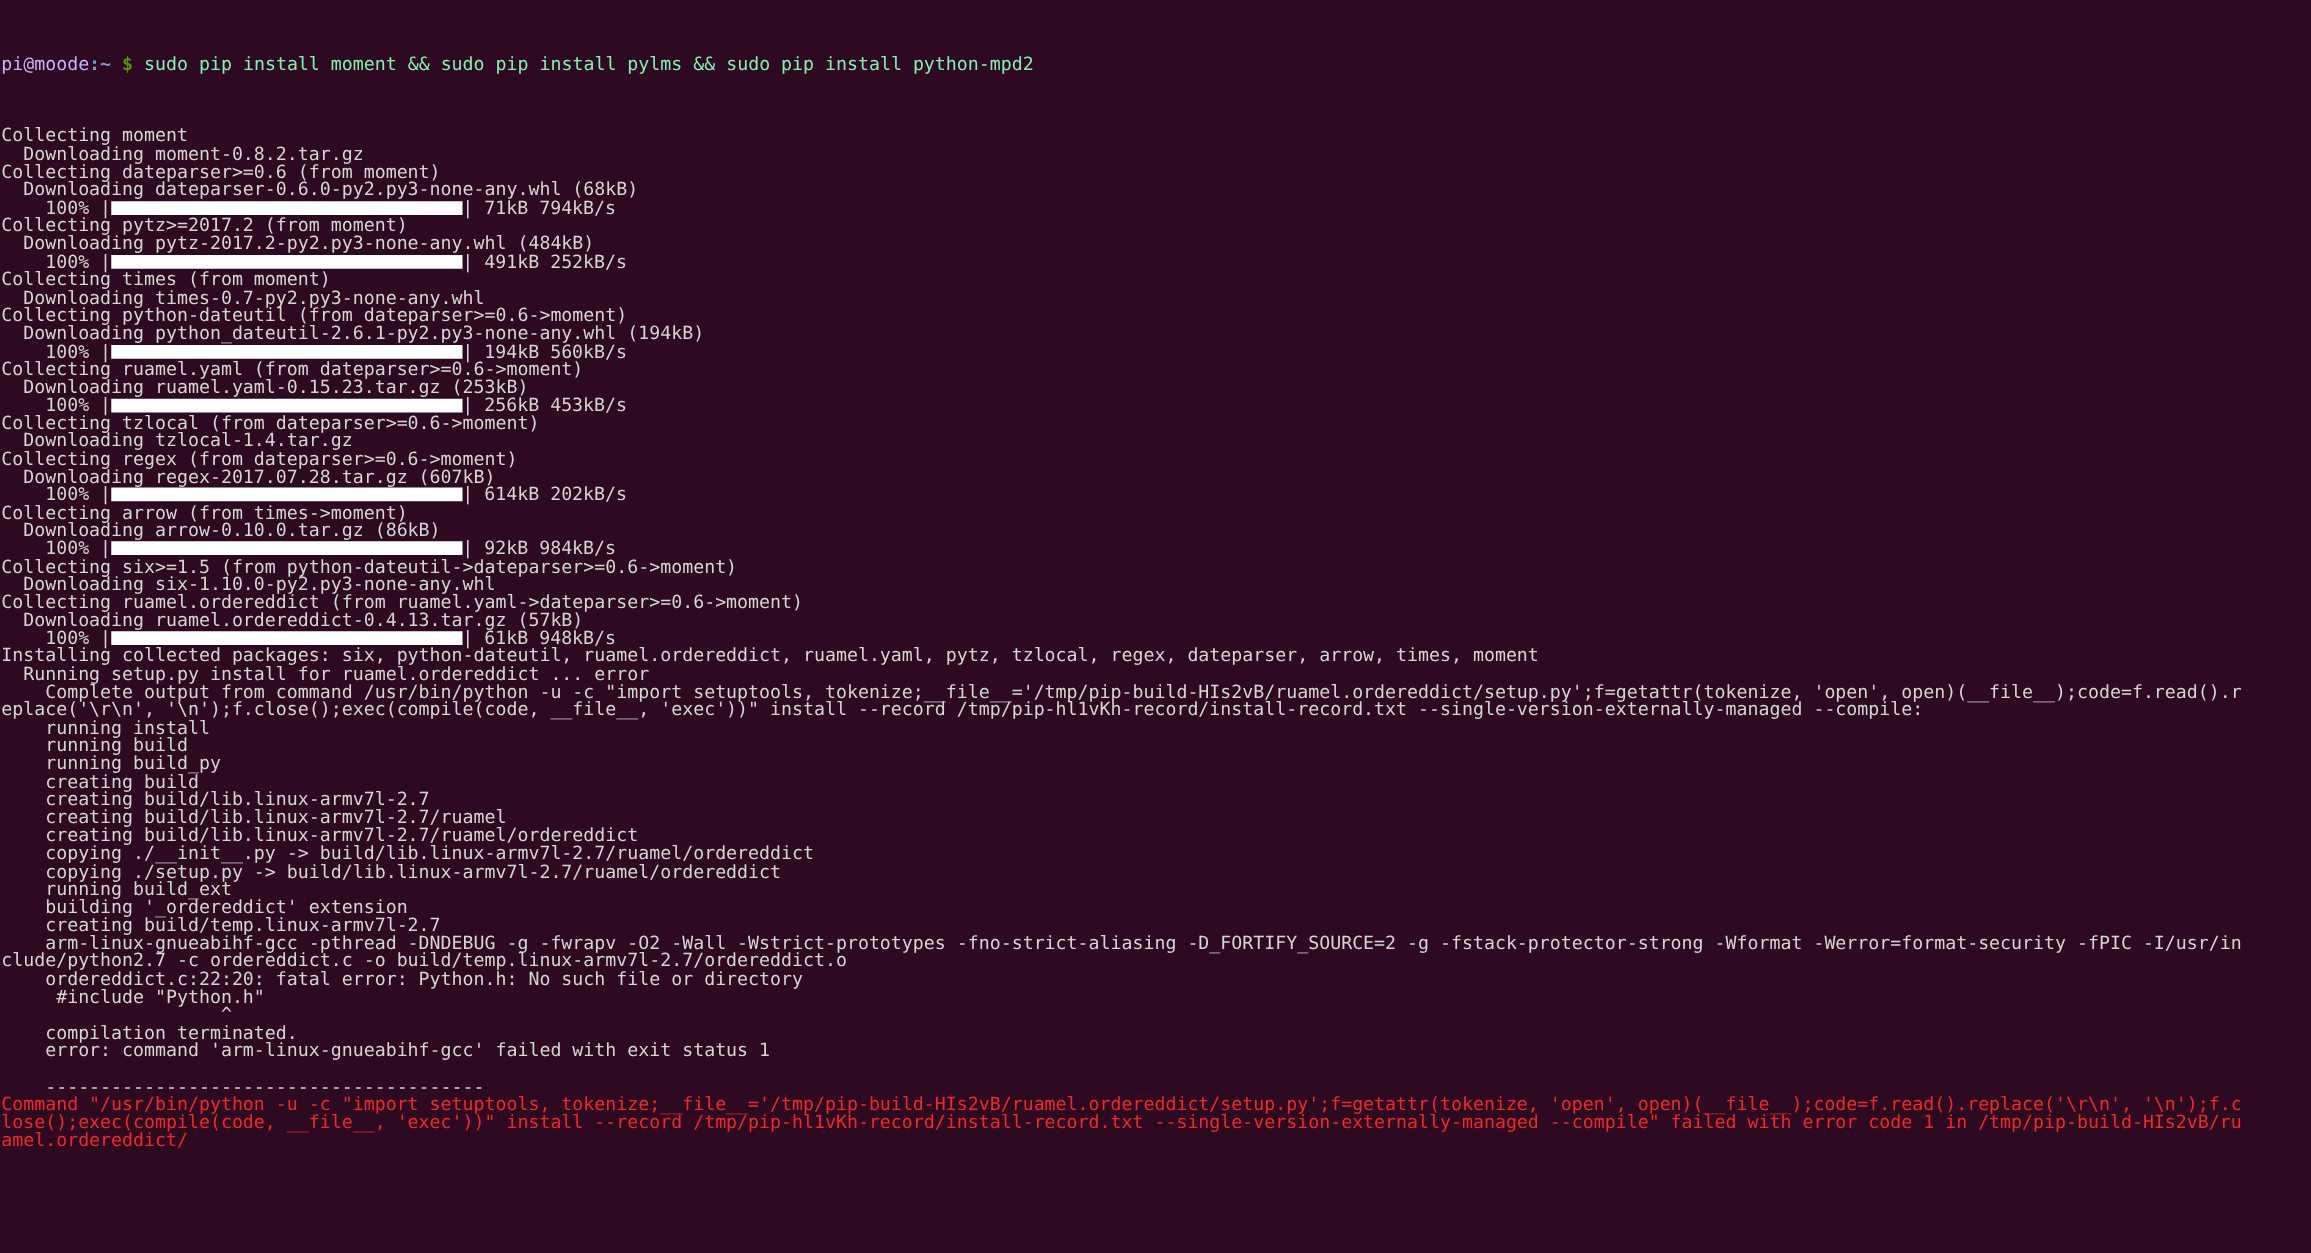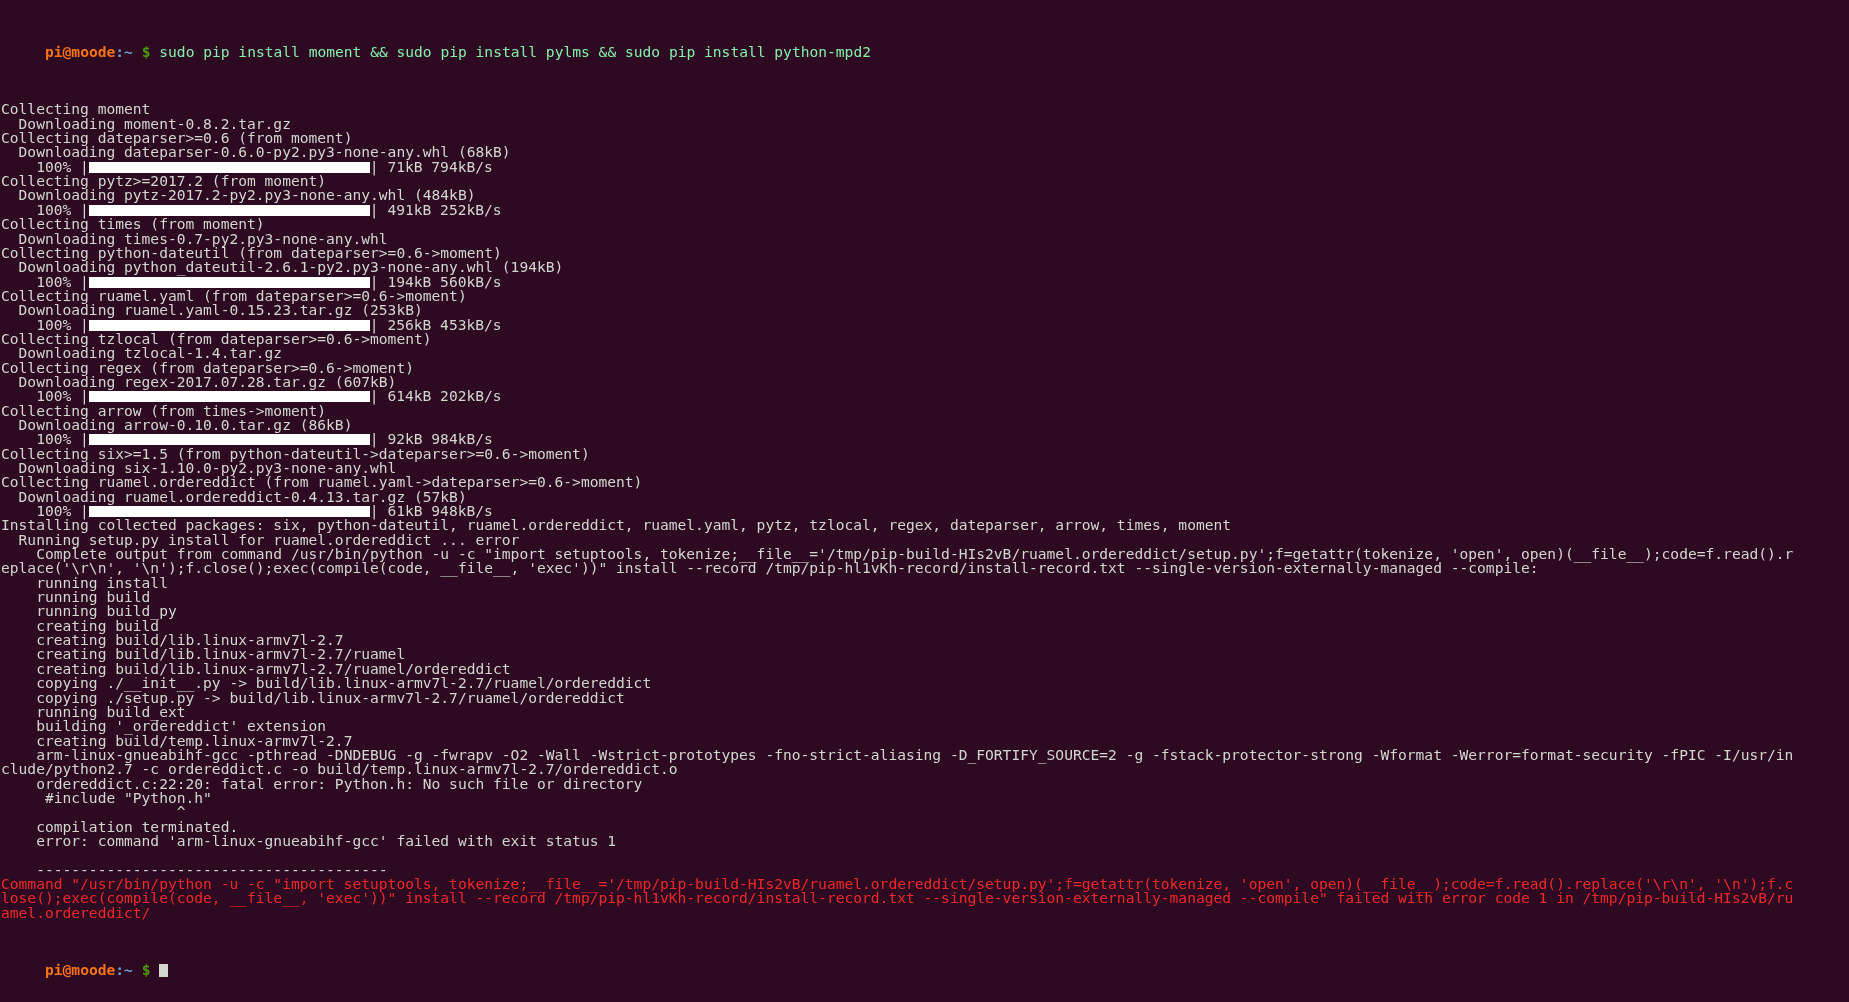--- a/index.html
+++ b/index.html
@@ -24,21 +24,21 @@
     padding: 2px 0 0 1px;
     box-sizing: border-box;
     white-space: pre;
     overflow: hidden;
   }
   .line {
     height: 14.35px;
     white-space: pre;
     display: block;
   }
-  .user   { color: #f97316; font-weight: bold; padding-left: 44px; }
+  .user   { color: #c4b5fd; font-weight: normal; }
   .path   { color: #729fcf; font-weight: bold; }
   .dollar { color: #4e9a06; font-weight: bold; }
   .cmd    { color: #86efac; }
   .out    { color: #d3d7cf; }
   .err    { color: #ef2929; }
   .bar-fill {
     display: inline-block;
     background: #ffffff;
     height: 11px;
     vertical-align: -1px;
@@ -53,15 +53,14 @@
 </style>
 </head>
 <body>
 
 <div id="terminal">
 
   <div class="line"><span class="user">pi@moode</span><span class="path">:</span><span class="path">~</span><span class="dollar"> </span><span class="dollar">$</span><span class="cmd"> </span><span class="cmd">sudo pip install moment &amp;&amp; sudo pip install pylms &amp;&amp; sudo pip install python-mpd2</span></div>
 
   <div id="log-body"><div class="line"><span class="out">Collecting moment</span></div><div class="line"><span class="out">  Downloading moment-0.8.2.tar.gz</span></div><div class="line"><span class="out">Collecting dateparser&gt;=0.6 (from moment)</span></div><div class="line"><span class="out">  Downloading dateparser-0.6.0-py2.py3-none-any.whl (68kB)</span></div><div class="line"><span class="out">    100% |</span><span class="bar-fill" style="width: 280.96px;"></span><span class="out">| 71kB 794kB/s</span></div><div class="line"><span class="out">Collecting pytz&gt;=2017.2 (from moment)</span></div><div class="line"><span class="out">  Downloading pytz-2017.2-py2.py3-none-any.whl (484kB)</span></div><div class="line"><span class="out">    100% |</span><span class="bar-fill" style="width: 280.96px;"></span><span class="out">| 491kB 252kB/s</span></div><div class="line"><span class="out">Collecting times (from moment)</span></div><div class="line"><span class="out">  Downloading times-0.7-py2.py3-none-any.whl</span></div><div class="line"><span class="out">Collecting python-dateutil (from dateparser&gt;=0.6-&gt;moment)</span></div><div class="line"><span class="out">  Downloading python_dateutil-2.6.1-py2.py3-none-any.whl (194kB)</span></div><div class="line"><span class="out">    100% |</span><span class="bar-fill" style="width: 280.96px;"></span><span class="out">| 194kB 560kB/s</span></div><div class="line"><span class="out">Collecting ruamel.yaml (from dateparser&gt;=0.6-&gt;moment)</span></div><div class="line"><span class="out">  Downloading ruamel.yaml-0.15.23.tar.gz (253kB)</span></div><div class="line"><span class="out">    100% |</span><span class="bar-fill" style="width: 280.96px;"></span><span class="out">| 256kB 453kB/s</span></div><div class="line"><span class="out">Collecting tzlocal (from dateparser&gt;=0.6-&gt;moment)</span></div><div class="line"><span class="out">  Downloading tzlocal-1.4.tar.gz</span></div><div class="line"><span class="out">Collecting regex (from dateparser&gt;=0.6-&gt;moment)</span></div><div class="line"><span class="out">  Downloading regex-2017.07.28.tar.gz (607kB)</span></div><div class="line"><span class="out">    100% |</span><span class="bar-fill" style="width: 280.96px;"></span><span class="out">| 614kB 202kB/s</span></div><div class="line"><span class="out">Collecting arrow (from times-&gt;moment)</span></div><div class="line"><span class="out">  Downloading arrow-0.10.0.tar.gz (86kB)</span></div><div class="line"><span class="out">    100% |</span><span class="bar-fill" style="width: 280.96px;"></span><span class="out">| 92kB 984kB/s</span></div><div class="line"><span class="out">Collecting six&gt;=1.5 (from python-dateutil-&gt;dateparser&gt;=0.6-&gt;moment)</span></div><div class="line"><span class="out">  Downloading six-1.10.0-py2.py3-none-any.whl</span></div><div class="line"><span class="out">Collecting ruamel.ordereddict (from ruamel.yaml-&gt;dateparser&gt;=0.6-&gt;moment)</span></div><div class="line"><span class="out">  Downloading ruamel.ordereddict-0.4.13.tar.gz (57kB)</span></div><div class="line"><span class="out">    100% |</span><span class="bar-fill" style="width: 280.96px;"></span><span class="out">| 61kB 948kB/s</span></div><div class="line"><span class="out">Installing collected packages: six, python-dateutil, ruamel.ordereddict, ruamel.yaml, pytz, tzlocal, regex, dateparser, arrow, times, moment</span></div><div class="line"><span class="out">  Running setup.py install for ruamel.ordereddict ... error</span></div><div class="line"><span class="out">    Complete output from command /usr/bin/python -u -c "import setuptools, tokenize;__file__='/tmp/pip-build-HIs2vB/ruamel.ordereddict/setup.py';f=getattr(tokenize, 'open', open)(__file__);code=f.read().r</span></div><div class="line"><span class="out">eplace('\r\n', '\n');f.close();exec(compile(code, __file__, 'exec'))" install --record /tmp/pip-hl1vKh-record/install-record.txt --single-version-externally-managed --compile:</span></div><div class="line"><span class="out">    running install</span></div><div class="line"><span class="out">    running build</span></div><div class="line"><span class="out">    running build_py</span></div><div class="line"><span class="out">    creating build</span></div><div class="line"><span class="out">    creating build/lib.linux-armv7l-2.7</span></div><div class="line"><span class="out">    creating build/lib.linux-armv7l-2.7/ruamel</span></div><div class="line"><span class="out">    creating build/lib.linux-armv7l-2.7/ruamel/ordereddict</span></div><div class="line"><span class="out">    copying ./__init__.py -&gt; build/lib.linux-armv7l-2.7/ruamel/ordereddict</span></div><div class="line"><span class="out">    copying ./setup.py -&gt; build/lib.linux-armv7l-2.7/ruamel/ordereddict</span></div><div class="line"><span class="out">    running build_ext</span></div><div class="line"><span class="out">    building '_ordereddict' extension</span></div><div class="line"><span class="out">    creating build/temp.linux-armv7l-2.7</span></div><div class="line"><span class="out">    arm-linux-gnueabihf-gcc -pthread -DNDEBUG -g -fwrapv -O2 -Wall -Wstrict-prototypes -fno-strict-aliasing -D_FORTIFY_SOURCE=2 -g -fstack-protector-strong -Wformat -Werror=format-security -fPIC -I/usr/in</span></div><div class="line"><span class="out">clude/python2.7 -c ordereddict.c -o build/temp.linux-armv7l-2.7/ordereddict.o</span></div><div class="line"><span class="out">    ordereddict.c:22:20: fatal error: Python.h: No such file or directory</span></div><div class="line"><span class="out">     #include "Python.h"</span></div><div class="line"><span class="out">                    ^</span></div><div class="line"><span class="out">    compilation terminated.</span></div><div class="line"><span class="out">    error: command 'arm-linux-gnueabihf-gcc' failed with exit status 1</span></div><div class="line"><span class="out">    </span></div><div class="line"><span class="out">    ----------------------------------------</span></div><div class="line"><span class="err">Command "/usr/bin/python -u -c "import setuptools, tokenize;__file__='/tmp/pip-build-HIs2vB/ruamel.ordereddict/setup.py';f=getattr(tokenize, 'open', open)(__file__);code=f.read().replace('\r\n', '\n');f.c</span></div><div class="line"><span class="err">lose();exec(compile(code, __file__, 'exec'))" install --record /tmp/pip-hl1vKh-record/install-record.txt --single-version-externally-managed --compile" failed with error code 1 in /tmp/pip-build-HIs2vB/ru</span></div><div class="line"><span class="err">amel.ordereddict/</span></div></div>
 
-  <div class="line"><span class="user">pi@moode</span><span class="path">:</span><span class="path">~</span><span class="dollar"> </span><span class="dollar">$</span><span> </span><span class="cursor"></span></div>
 
 </div>
 
 </body></html>

